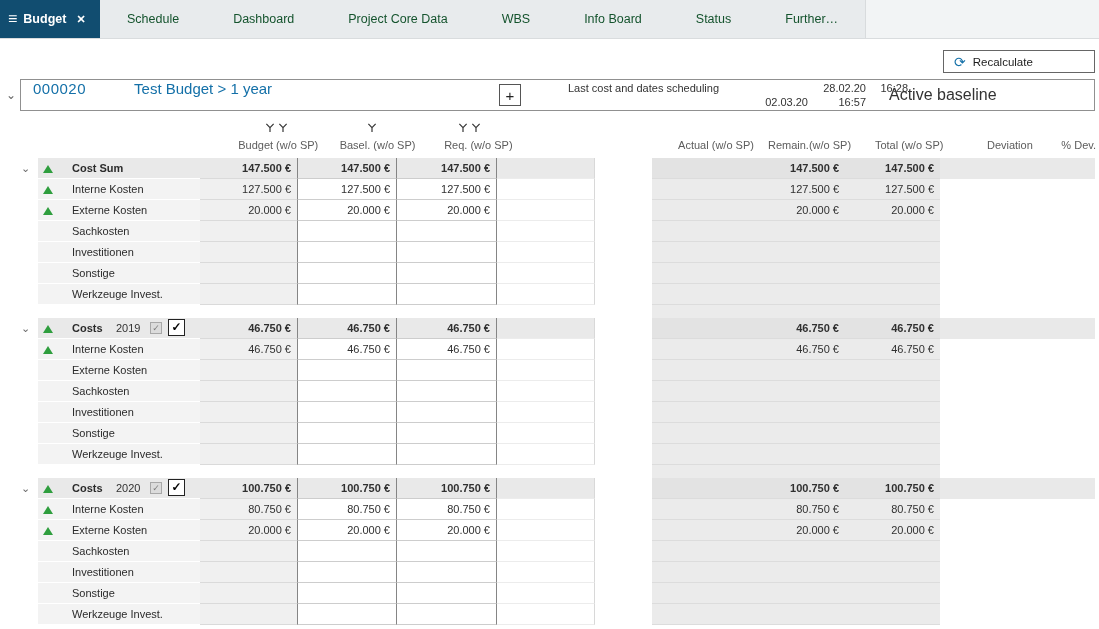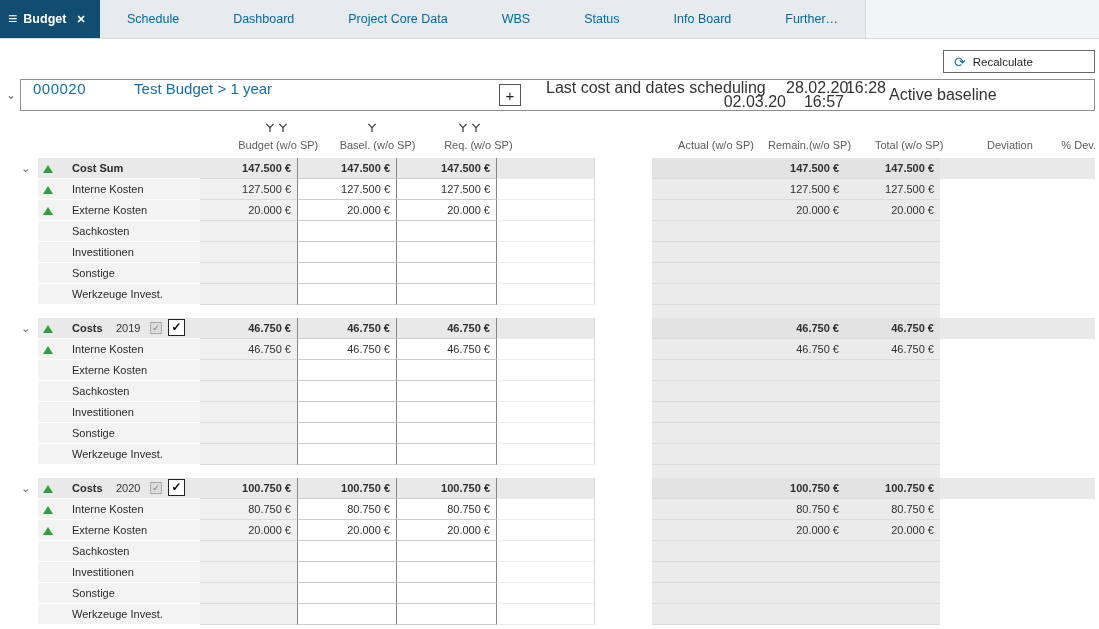--- a/index.html
+++ b/index.html
@@ -2,42 +2,42 @@
 <html><head>
 <meta charset="utf-8">
 <style>
   html,body{margin:0;padding:0;}
   body{
     width:1099px;height:629px;overflow:hidden;background:#fff;
     font-family:"Liberation Sans", sans-serif;color:#2e2e2e;
   }
   
   .tabbar{height:38px;display:flex;background:#e8ebed;border-bottom:1px solid #d9dcde;}
-  .tab{display:flex;align-items:center;font-size:12.5px;color:#0369a1;cursor:default;}
+  .tab{display:flex;align-items:center;font-size:12.5px;color:#14532d;cursor:default;}
   .tab .tab-label{padding:0 27px;}
   .tab.active{width:100px;background:#114d70;color:#fff;font-weight:bold;justify-content:flex-start;padding:0 8px;box-sizing:border-box;}
   .tab.active .tab-label{padding:0 8px 0 6px;}
   .menu-glyph{font-size:16px;line-height:1;}
   .close-glyph{font-size:11px;margin-left:2px;}
   .tabbar-rest{flex:1;background:#f2f4f5;border-left:1px solid #d8dbdd;}
   
   .toolbar{height:36px;position:relative;background:#fff;}
   .recalc{position:absolute;right:4px;top:11px;height:23px;min-width:152px;box-sizing:border-box;
     border:1px solid #666;background:#fff;display:flex;align-items:center;gap:7px;padding:0 10px;
     font-size:11.5px;font-family:inherit;color:#1c1c1c;cursor:pointer;}
   .recalc .ric{color:#1470a8;font-size:14px;line-height:1;}
   
   .project-section{display:flex;align-items:center;padding:4px 4px 7px 2px;}
   .proj-chev{width:18px;text-align:center;color:#666;font-size:12px;line-height:1;}
   .project-box{flex:1;height:32px;border:1px solid #909090;position:relative;display:flex;align-items:flex-start;box-sizing:border-box;}
   .pid{color:#1470a8;font-size:15px;margin-left:12px;letter-spacing:0.5px;}
   .ptitle{color:#1470a8;font-size:15px;margin-left:48px;}
   .plus-btn{position:absolute;left:478px;top:4px;width:22px;height:22px;box-sizing:border-box;border:1px solid #555;
     background:#fff;font-size:15px;line-height:19px;text-align:center;color:#222;padding:0;cursor:pointer;font-family:inherit;}
-  .pinfo{position:absolute;left:525px;top:50%;transform:translateY(-50%);font-size:16px;color:#333;}
+  .pinfo{position:absolute;left:547px;top:50%;transform:translateY(-50%);font-size:11px;color:#333;}
   .info-row{display:grid;grid-template-columns:240px 58px 42px;line-height:14px;}
   .info-date,.info-time{text-align:right;}
   .baseline{position:absolute;left:868px;top:50%;transform:translateY(-50%);font-size:16px;color:#333;}
   
   .cell{box-sizing:border-box;height:100%;overflow:hidden;white-space:nowrap;}
   .c-tree{width:38px}.c-label{width:162px}.c-budget{width:97px}.c-appr{width:100px}.c-req{width:100px}
   .c-basel{width:98px}.c-gap{width:57px}.c-actual{width:93px}.c-remain{width:100px}.c-total{width:95px}
   .c-deviation{width:92px}.c-pdev{width:63px}
   
   .hdr-row{display:flex;padding-left:35px;}
@@ -93,24 +93,24 @@
       <div class="tab">
     <span class="tab-label">Dashboard</span>
   </div>
       <div class="tab">
     <span class="tab-label">Project Core Data</span>
   </div>
       <div class="tab">
     <span class="tab-label">WBS</span>
   </div>
       <div class="tab">
+    <span class="tab-label">Info Board</span>
+  </div>
+      <div class="tab">
     <span class="tab-label">Status</span>
-  </div>
-      <div class="tab">
-    <span class="tab-label">Info Board</span>
   </div>
       <div class="tab">
     <span class="tab-label">Further…</span>
   </div>
     </div>
   <div class="tabbar-rest"></div>
 </div>
 
 <div class="toolbar">
   <button class="recalc">

